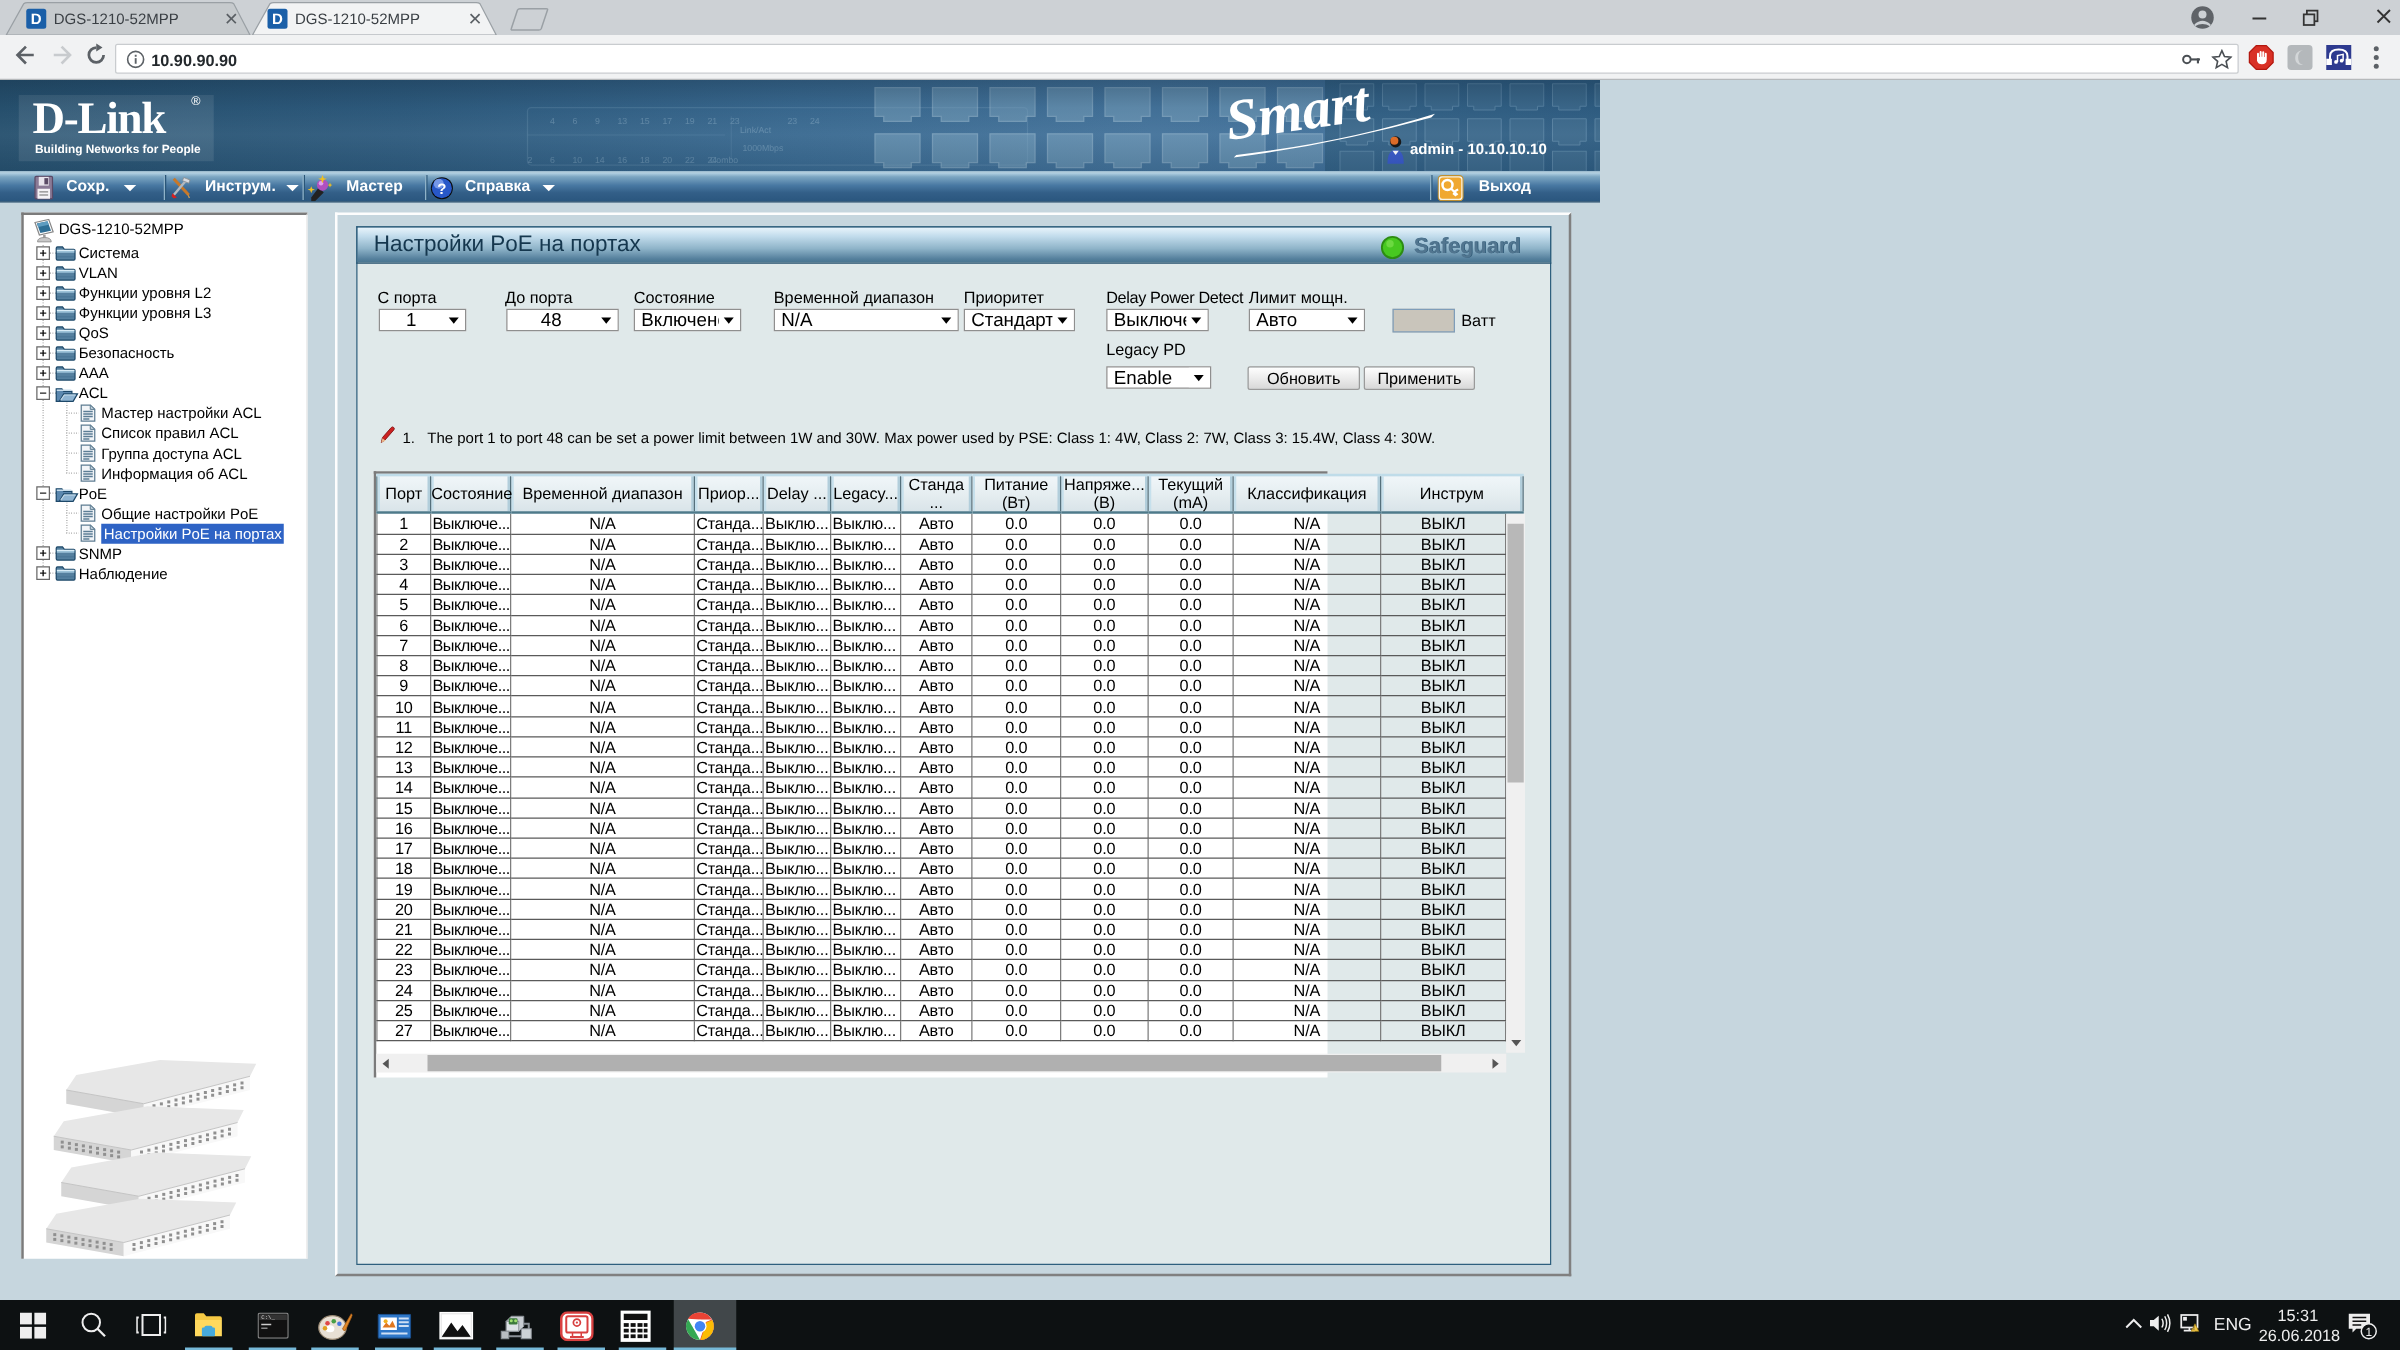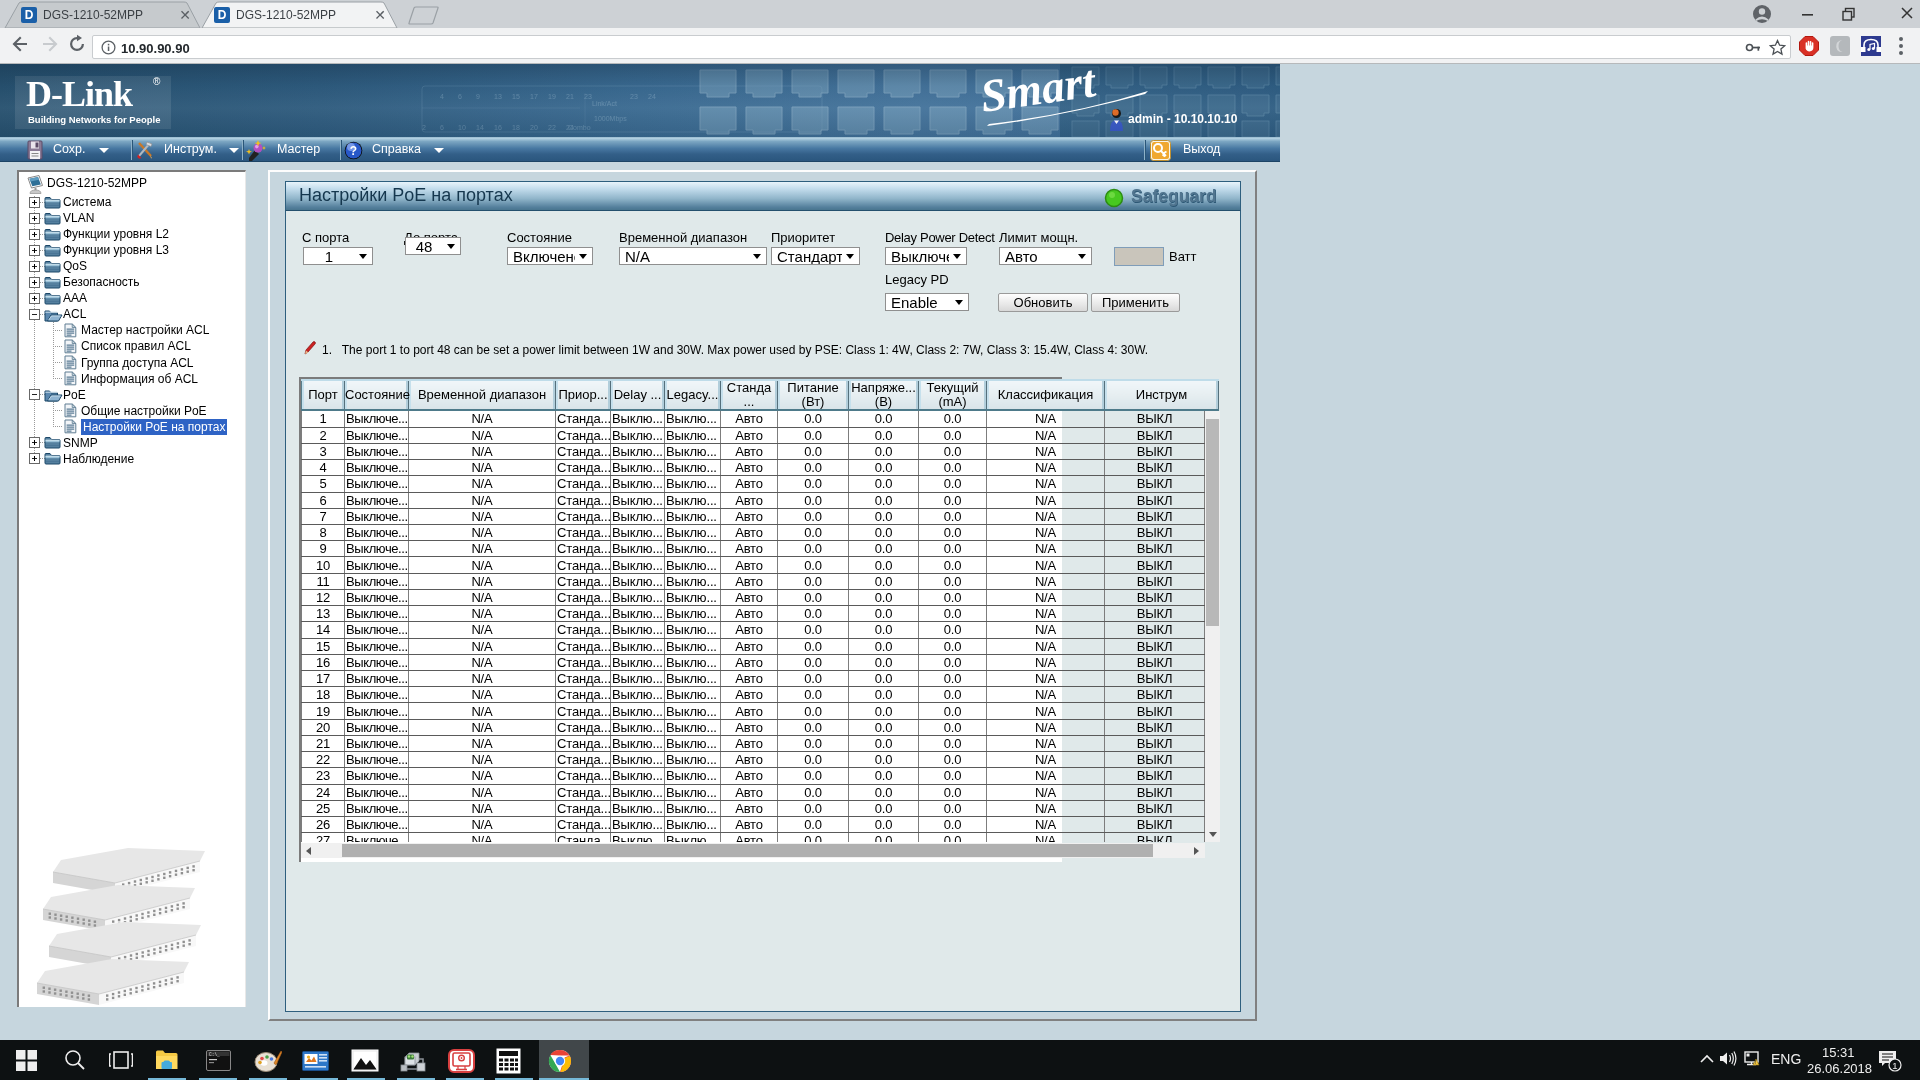--- a/index.html
+++ b/index.html
@@ -24,21 +24,21 @@
 #logobox { position:absolute; left:15px; top:12px; width:156px; height:53px; background:rgba(255,255,255,0.10); }
 #dlink { position:absolute; left:26px; top:9px; color:#fff; font-size:36px; font-weight:bold; letter-spacing:-1px; font-family:"Liberation Serif",serif; z-index:3; }
 #dlinkr { position:absolute; left:153px; top:12px; color:#fff; font-size:10px; z-index:3; }
 #dlinksub { position:absolute; left:28px; top:50px; color:#fff; font-size:9.5px; font-weight:bold; white-space:nowrap; z-index:3; }
 #smart { position:absolute; left:965px; top:0px; color:#fff; z-index:3; }
 #adminline { position:absolute; left:1128px; top:48px; color:#fff; font-size:12px; font-weight:bold; z-index:3; }
 
 
 #menubar { position:absolute; left:0; top:137px; width:1280px; height:25px;
   background:linear-gradient(180deg,#b9d6e6 0,#7ca6c2 15%,#4878a2 45%,#335f88 70%,#2a567e 100%); border-top:1px solid #9fc0d4; border-bottom:1px solid #1c4465; }
-#menubar .mi { position:absolute; top:0; height:24px; color:#fff; font-size:12.5px; font-weight:normal; }
+#menubar .mi { position:absolute; top:0; height:24px; color:#fff; font-size:12.5px; font-weight:bold; }
 #menubar .sep { position:absolute; top:2px; width:1px; height:20px; background:#8fb2c8; box-shadow:1px 0 0 #2a5678; }
 .warr { position:absolute; width:0; height:0; border-left:5px solid transparent; border-right:5px solid transparent; border-top:5px solid #fff; }
 
 
 #sidebar { position:absolute; left:17px; top:170px; width:229px; height:837px; background:#fff; border-top:2px solid #7b7b7b; border-left:2px solid #7b7b7b; border-right:1px solid #e8e8e8; }
 .trow { position:absolute; height:16px; font-size:12px; color:#000; white-space:nowrap; line-height:16px; }
 .tsel { background:#2e63c5; color:#fff; padding:0 2px; }
 .pmbox { position:absolute; width:11px; height:11px; background:#fff; border:1px solid #686868; }
 .pmbox:before { content:""; position:absolute; left:2px; top:4px; width:5px; height:1px; background:#222; }
 .pmbox.plus:after { content:""; position:absolute; left:4px; top:2px; width:1px; height:5px; background:#000; }
@@ -637,21 +637,21 @@
   <div class="flabel" style="left:404px;top:230px">До порта</div>
   <div class="flabel" style="left:507px;top:230px">Состояние</div>
   <div class="flabel" style="left:619px;top:230px">Временной диапазон</div>
   <div class="flabel" style="left:771px;top:230px">Приоритет</div>
   <div class="flabel" style="left:885px;top:230px;letter-spacing:-0.3px">Delay Power Detect</div>
   <div class="flabel" style="left:999px;top:230px">Лимит мощн.</div>
   <div class="sel" style="left:303px;top:247px;width:70px">
       <span class="c">1</span>
       <span class="ar"></span>
     </div>
-  <div class="sel" style="left:405px;top:237px;width:56px">
+  <div class="sel" style="left:405px;top:247px;width:90px">
       <span class="c">48</span>
       <span class="ar"></span>
     </div>
   <div class="sel" style="left:507px;top:247px;width:86px">
       <span class="t">Включено</span>
       <span class="ar"></span>
     </div>
   <div class="sel" style="left:619px;top:247px;width:148px">
       <span class="t">N/A</span>
       <span class="ar"></span>
@@ -1038,34 +1038,20 @@
             <td style="width:56px">Выклю...</td>
             <td class="ctr" style="width:57px">Авто</td>
             <td class="ctr" style="width:71px">0.0</td>
             <td class="ctr" style="width:70px">0.0</td>
             <td class="ctr" style="width:68px">0.0</td>
             <td class="ctr" style="width:118px">N/A</td>
             <td class="ctr" style="width:100px">ВЫКЛ</td>
           </tr>
           <tr>
             <td class="ctr" style="width:43px">25</td>
-            <td style="width:64px;letter-spacing:-0.4px">Выключе...</td>
-            <td class="ctr" style="width:147px">N/A</td>
-            <td style="width:55px">Станда...</td>
-            <td style="width:54px">Выклю...</td>
-            <td style="width:56px">Выклю...</td>
-            <td class="ctr" style="width:57px">Авто</td>
-            <td class="ctr" style="width:71px">0.0</td>
-            <td class="ctr" style="width:70px">0.0</td>
-            <td class="ctr" style="width:68px">0.0</td>
-            <td class="ctr" style="width:118px">N/A</td>
-            <td class="ctr" style="width:100px">ВЫКЛ</td>
-          </tr>
-          <tr>
-            <td class="ctr" style="width:43px">26</td>
             <td style="width:64px;letter-spacing:-0.4px">Выключе...</td>
             <td class="ctr" style="width:147px">N/A</td>
             <td style="width:55px">Станда...</td>
             <td style="width:54px">Выклю...</td>
             <td style="width:56px">Выклю...</td>
             <td class="ctr" style="width:57px">Авто</td>
             <td class="ctr" style="width:71px">0.0</td>
             <td class="ctr" style="width:70px">0.0</td>
             <td class="ctr" style="width:68px">0.0</td>
             <td class="ctr" style="width:118px">N/A</td>

